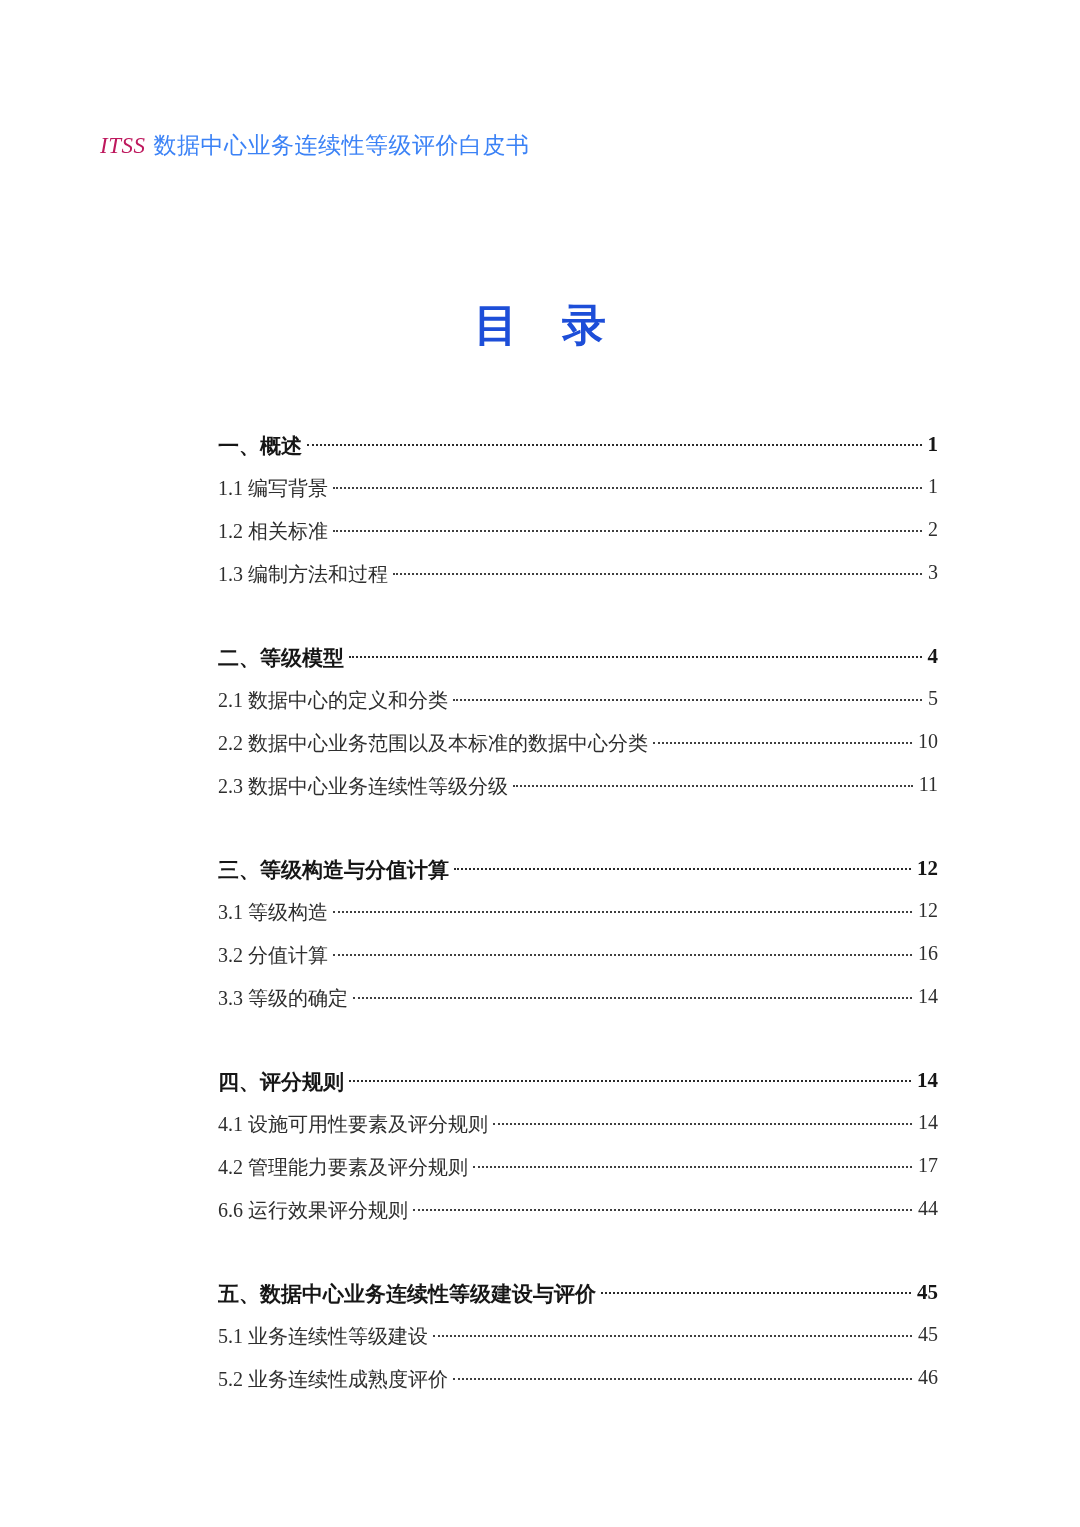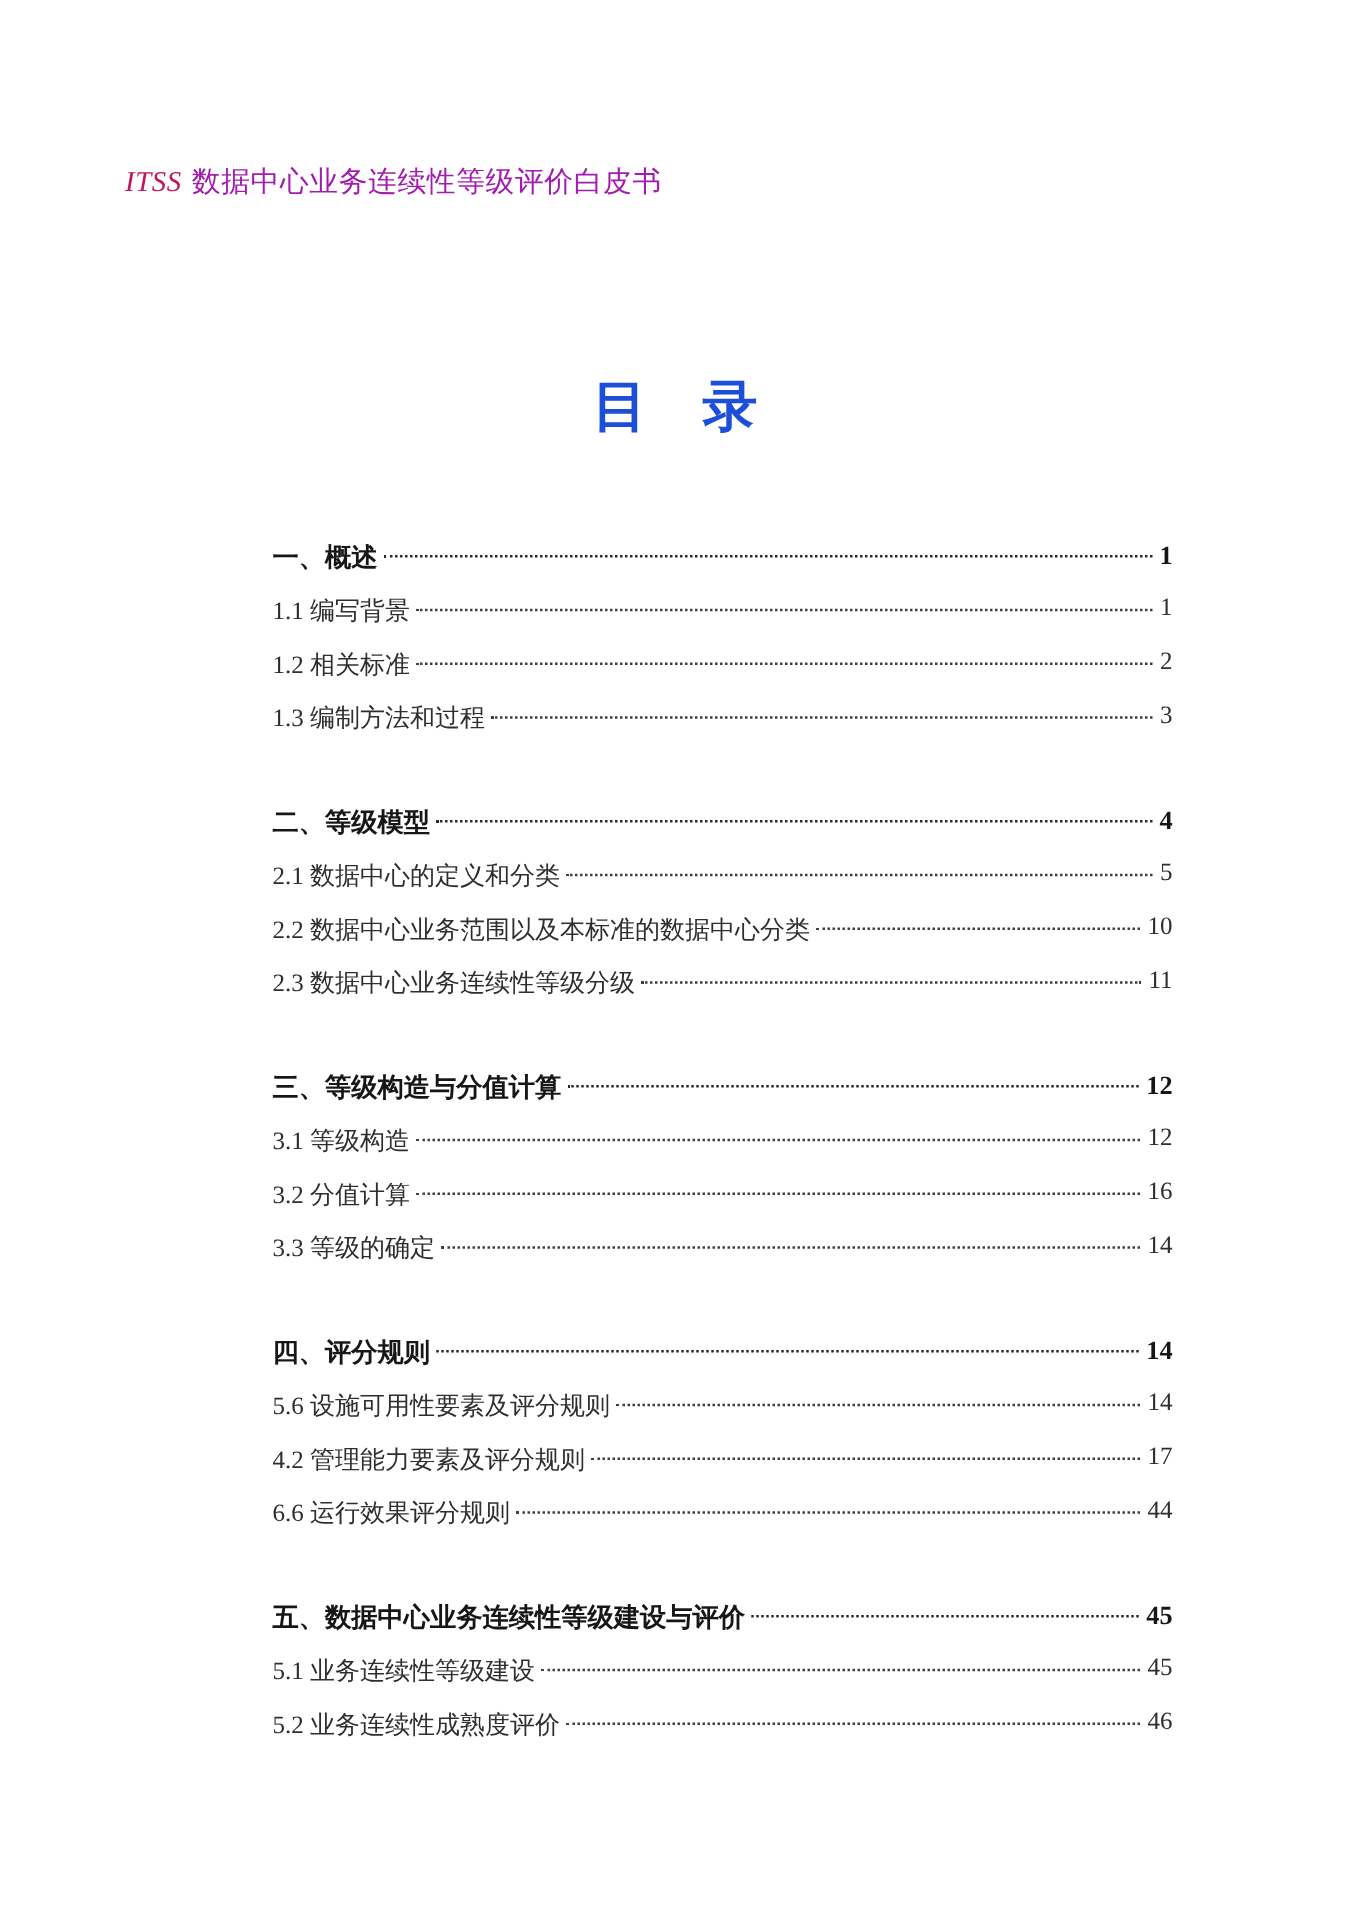--- a/index.html
+++ b/index.html
@@ -22,21 +22,21 @@
     font-size: 23px;
     letter-spacing: 0.5px;
     white-space: nowrap;
   }
   .doc-header .brand {
     color: #be185d;
     font-family: "Liberation Serif", "DejaVu Serif", serif;
     font-style: italic;
   }
   .doc-header .doc-title {
-    color: #a21caf;
+    color: #3b82f6;
     margin-left: 8px;
   }
   .toc-title {
     position: absolute;
     top: 290px;
     left: 0;
     width: 100%;
     text-align: center;
     font-size: 44px;
     font-weight: bold;
@@ -157,21 +157,21 @@
       <span class="toc-dots"></span>
       <span class="toc-page">14</span>
     </div>
 
     <div class="toc-row section">
       <span class="toc-label">四、评分规则</span>
       <span class="toc-dots"></span>
       <span class="toc-page">14</span>
     </div>
     <div class="toc-row">
-      <span class="toc-label">5.6 设施可用性要素及评分规则</span>
+      <span class="toc-label">4.1 设施可用性要素及评分规则</span>
       <span class="toc-dots"></span>
       <span class="toc-page">14</span>
     </div>
     <div class="toc-row">
       <span class="toc-label">4.2 管理能力要素及评分规则</span>
       <span class="toc-dots"></span>
       <span class="toc-page">17</span>
     </div>
     <div class="toc-row">
       <span class="toc-label">6.6 运行效果评分规则</span>

